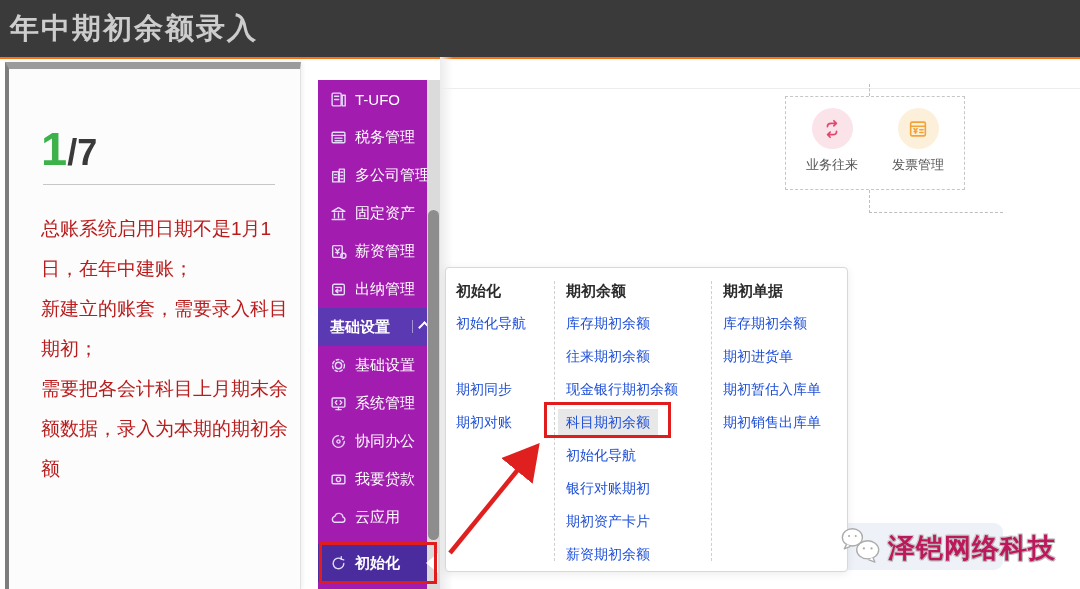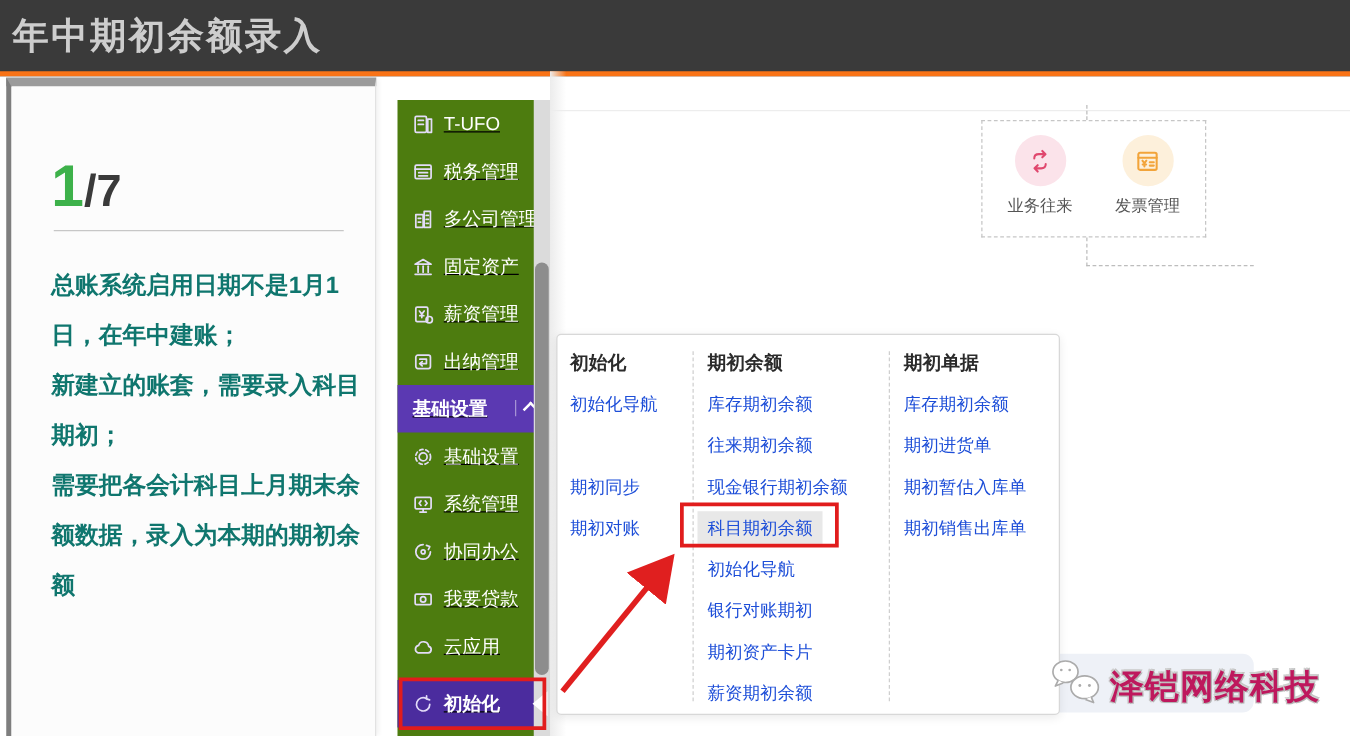--- a/index.html
+++ b/index.html
@@ -2,38 +2,38 @@
 <html><head>
 <meta charset="utf-8">
 <style>
   html,body{margin:0;padding:0;}
   body{width:1080px;height:589px;overflow:hidden;background:#ffffff;
        font-family:"Liberation Sans","DejaVu Sans",sans-serif;position:relative;}
   .stage{position:absolute;inset:0;width:1080px;height:589px;}
 
   
   .topbar{position:absolute;left:0;top:0;width:1080px;height:57px;background:#3a3a3a;
-          border-bottom:4px solid #f97316;display:flex;align-items:center;}
+          border-bottom:2px solid #f97316;display:flex;align-items:center;}
   .topbar .title{color:#cdcdcd;font-size:29px;font-weight:700;letter-spacing:2px;padding-left:10px;}
 
   
   .card{position:absolute;left:5px;top:62px;width:296px;height:527px;background:#fcfcfc;
         border-top:7px solid #9b9b9b;border-left:4px solid #7e7e7e;border-right:1px solid #e2e2e2;
         box-sizing:border-box;box-shadow:2px 0 4px rgba(0,0,0,0.06);}
   .step{padding:52px 0 0 32px;}
   .step .cur{color:#3db14a;font-size:47px;font-weight:700;}
   .step .tot{color:#3a3a3a;font-size:36px;font-weight:700;}
   .rule{margin:8px 0 0 34px;width:232px;border-top:1px solid #c7c7c7;}
-  .desc{margin:24px 0 0 32px;width:258px;font-size:19px;line-height:40px;font-weight:700;color:#0f766e;}
+  .desc{margin:24px 0 0 32px;width:258px;font-size:19px;line-height:40px;font-weight:400;color:#b91c1c;}
 
   
   .shadowstrip{position:absolute;left:440px;top:57px;width:13px;height:532px;
                background:linear-gradient(to right,#ececec,rgba(255,255,255,0));}
   .hairline{position:absolute;left:441px;top:88px;width:639px;border-top:1px solid #ededed;}
-  .sidebar{position:absolute;left:318px;top:80px;width:118px;height:509px;background:#4d7c0f;text-decoration:underline;}
+  .sidebar{position:absolute;left:318px;top:80px;width:118px;height:509px;background:#a21caf;}
   .sb-row{height:38px;display:flex;align-items:center;padding-left:11px;box-sizing:border-box;
           color:#ffffff;font-size:15px;position:relative;cursor:pointer;}
   .sb-ic{width:18px;height:18px;margin-right:8px;display:inline-flex;align-items:center;justify-content:center;flex:0 0 18px;}
   .sb-ic svg{width:17px;height:17px;stroke:#e3dcf8;fill:none;stroke-width:1.3;stroke-linecap:round;stroke-linejoin:round;}
   .sb-lb{white-space:nowrap;}
   .sb-group{background:#5b39b2;font-weight:700;}
   .sb-group .sb-lb{margin-left:1px;}
   .chev{position:absolute;right:7px;top:12px;display:flex;align-items:center;}
   .chev em{display:block;width:1px;height:13px;background:rgba(255,255,255,.45);margin-right:7px;}
   .chev i{display:block;width:7px;height:7px;border-left:2px solid #fff;border-top:2px solid #fff;

